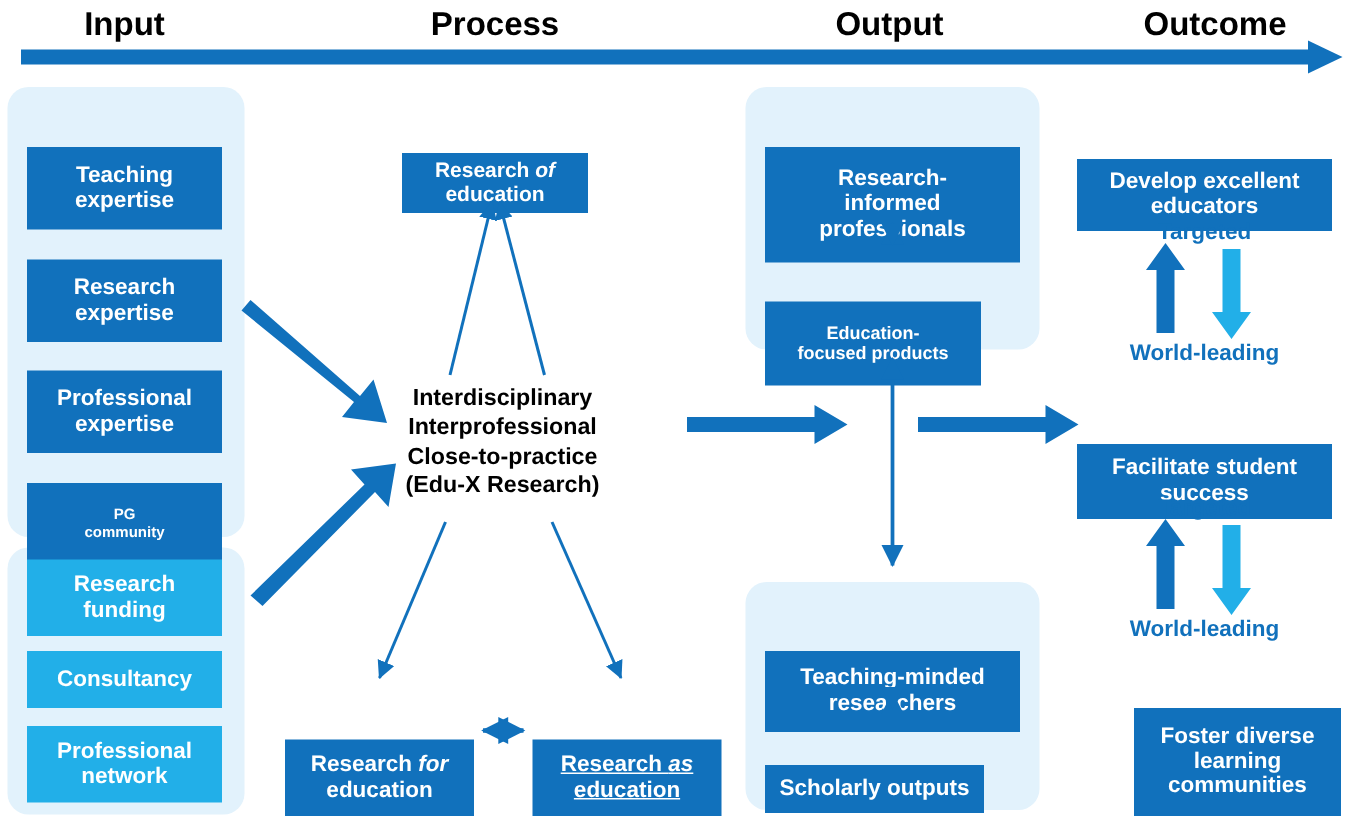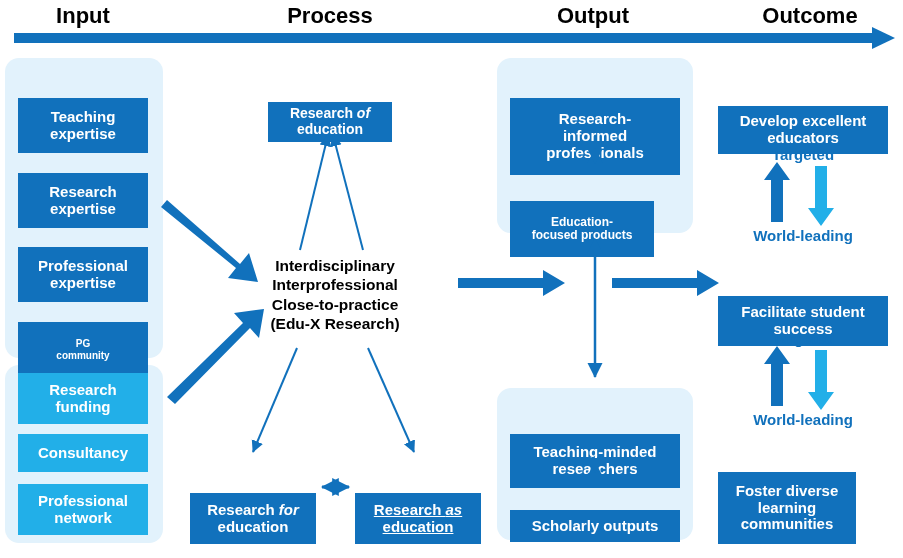--- a/index.html
+++ b/index.html
@@ -84,35 +84,35 @@
   </div>
 
   <div class="box dark" style="left:510px;top:66px;width:170px;height:77px;font-size:15px;white-space:pre-line;">Research-
 informed
 professionals</div>
   <div class="box dark" style="left:510px;top:169px;width:144px;height:56px;font-size:12px;white-space:pre-line;">Education-
 focused products</div>
 
   <div class="box dark" style="left:510px;top:402px;width:170px;height:54px;font-size:15px;white-space:pre-line;">Teaching-minded
 researchers</div>
-  <div class="box dark" style="left:510px;top:478px;width:170px;height:32px;font-size:15px;white-space:pre-line;">Scholarly outputs</div>
+  <div class="box dark" style="left:510px;top:478px;width:146px;height:32px;font-size:15px;white-space:pre-line;">Scholarly outputs</div>
 
   <div class="box dark" style="left:718px;top:74px;width:170px;height:48px;font-size:15px;white-space:pre-line;">Develop excellent
 educators</div>
 
   <div class="bluelabel" style="left:718px;top:146px;width:170px;">Targeted</div>
   <div class="bluelabel" style="left:718px;top:227px;width:170px;">World-leading</div>
 
   <div class="box dark" style="left:718px;top:264px;width:170px;height:50px;font-size:15px;white-space:pre-line;">Facilitate student
 success</div>
 
   <div class="bluelabel" style="left:718px;top:330px;width:170px;">Targeted</div>
   <div class="bluelabel" style="left:718px;top:411px;width:170px;">World-leading</div>
 
-  <div class="box dark" style="left:718px;top:440px;width:138px;height:72px;font-size:15px;white-space:pre-line;">Foster diverse
+  <div class="box dark" style="left:756px;top:440px;width:138px;height:72px;font-size:15px;white-space:pre-line;">Foster diverse
 learning
 communities</div>
 
   <svg class="overlay" viewBox="0 0 903 558">
     <defs>
       <marker id="ah-dark" markerWidth="7" markerHeight="7" refX="5.6" refY="3" orient="auto">
         <path d="M0,0 L6,3 L0,6 z" fill="#1171bc"></path>
       </marker>
       <marker id="ah-dark-start" markerWidth="7" markerHeight="7" refX="0.4" refY="3" orient="auto">
         <path d="M6,0 L0,3 L6,6 z" fill="#1171bc"></path>

